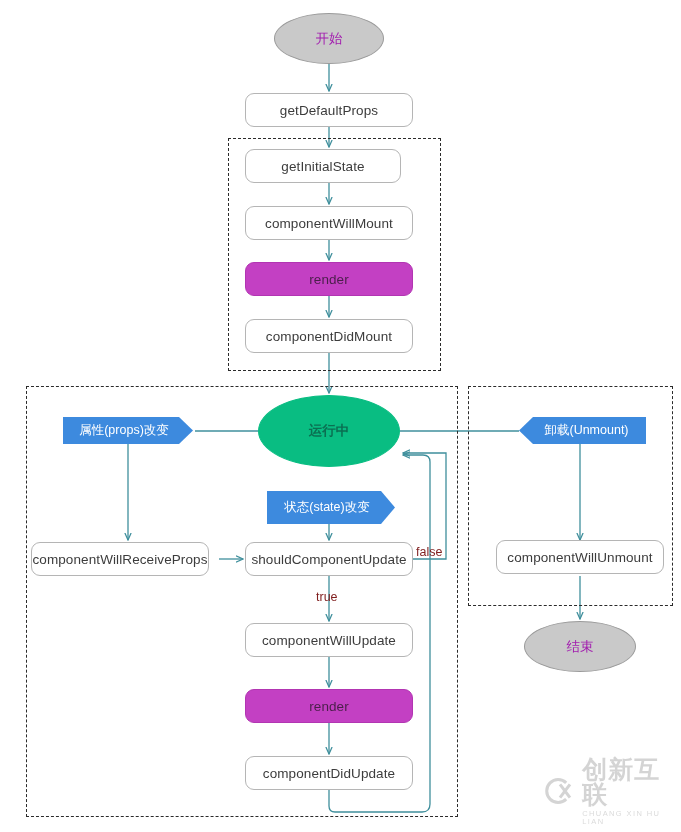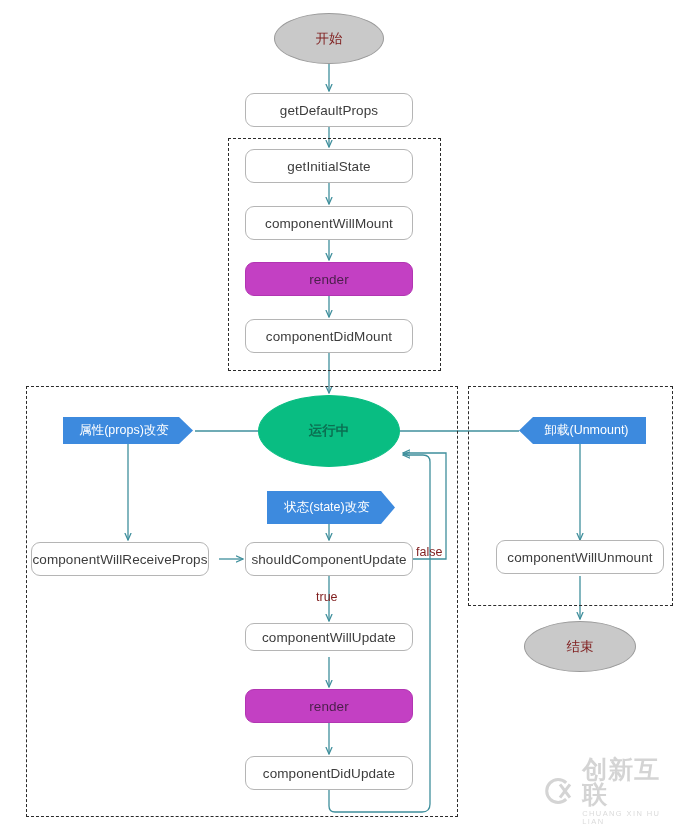--- a/index.html
+++ b/index.html
@@ -58,21 +58,21 @@
   
   .ellipse {
     position: absolute;
     box-sizing: border-box;
     display: flex;
     align-items: center;
     justify-content: center;
     border-radius: 50%;
     border: 1px solid #9a9a9a;
     background: #c9c9c9;
-    color: #7f1d1d;
+    color: #a21caf;
     font-size: 13.5px;
   }
   .ellipse.running {
     background: #09bd82;
     border-color: #09bd82;
     color: #0b6f52;
     font-weight: bold;
   }
 
   
@@ -181,21 +181,21 @@
     <span>运行中</span>
   </div>
 
   <div class="ellipse" style="left:524px; top:621px; width:112px; height:51px;">
     <span>结束</span>
   </div>
 
   <div class="node" style="left:245px; top:93px; width:168px; height:34px;">
     <span>getDefaultProps</span>
   </div>
-  <div class="node" style="left:245px; top:149px; width:168px; height:34px;">
+  <div class="node" style="left:245px; top:149px; width:156px; height:34px;">
     <span>getInitialState</span>
   </div>
   <div class="node" style="left:245px; top:206px; width:168px; height:34px;">
     <span>componentWillMount</span>
   </div>
   <div class="node render-node" style="left:245px; top:262px; width:168px; height:34px;">
     <span>render</span>
   </div>
   <div class="node" style="left:245px; top:319px; width:168px; height:34px;">
     <span>componentDidMount</span>
@@ -210,21 +210,21 @@
   <div class="chevron point-left" style="left:519px; top:417px; width:127px; height:27px;">
     <span style="margin-left:8px;">卸载(Unmount)</span>
   </div>
 
   <div class="node" style="left:31px; top:542px; width:178px; height:34px;">
     <span>componentWillReceiveProps</span>
   </div>
   <div class="node" style="left:245px; top:542px; width:168px; height:34px;">
     <span>shouldComponentUpdate</span>
   </div>
-  <div class="node" style="left:245px; top:623px; width:168px; height:28px;">
+  <div class="node" style="left:245px; top:623px; width:168px; height:34px;">
     <span>componentWillUpdate</span>
   </div>
   <div class="node render-node" style="left:245px; top:689px; width:168px; height:34px;">
     <span>render</span>
   </div>
   <div class="node" style="left:245px; top:756px; width:168px; height:34px;">
     <span>componentDidUpdate</span>
   </div>
 
   <div class="node" style="left:496px; top:540px; width:168px; height:34px;">

